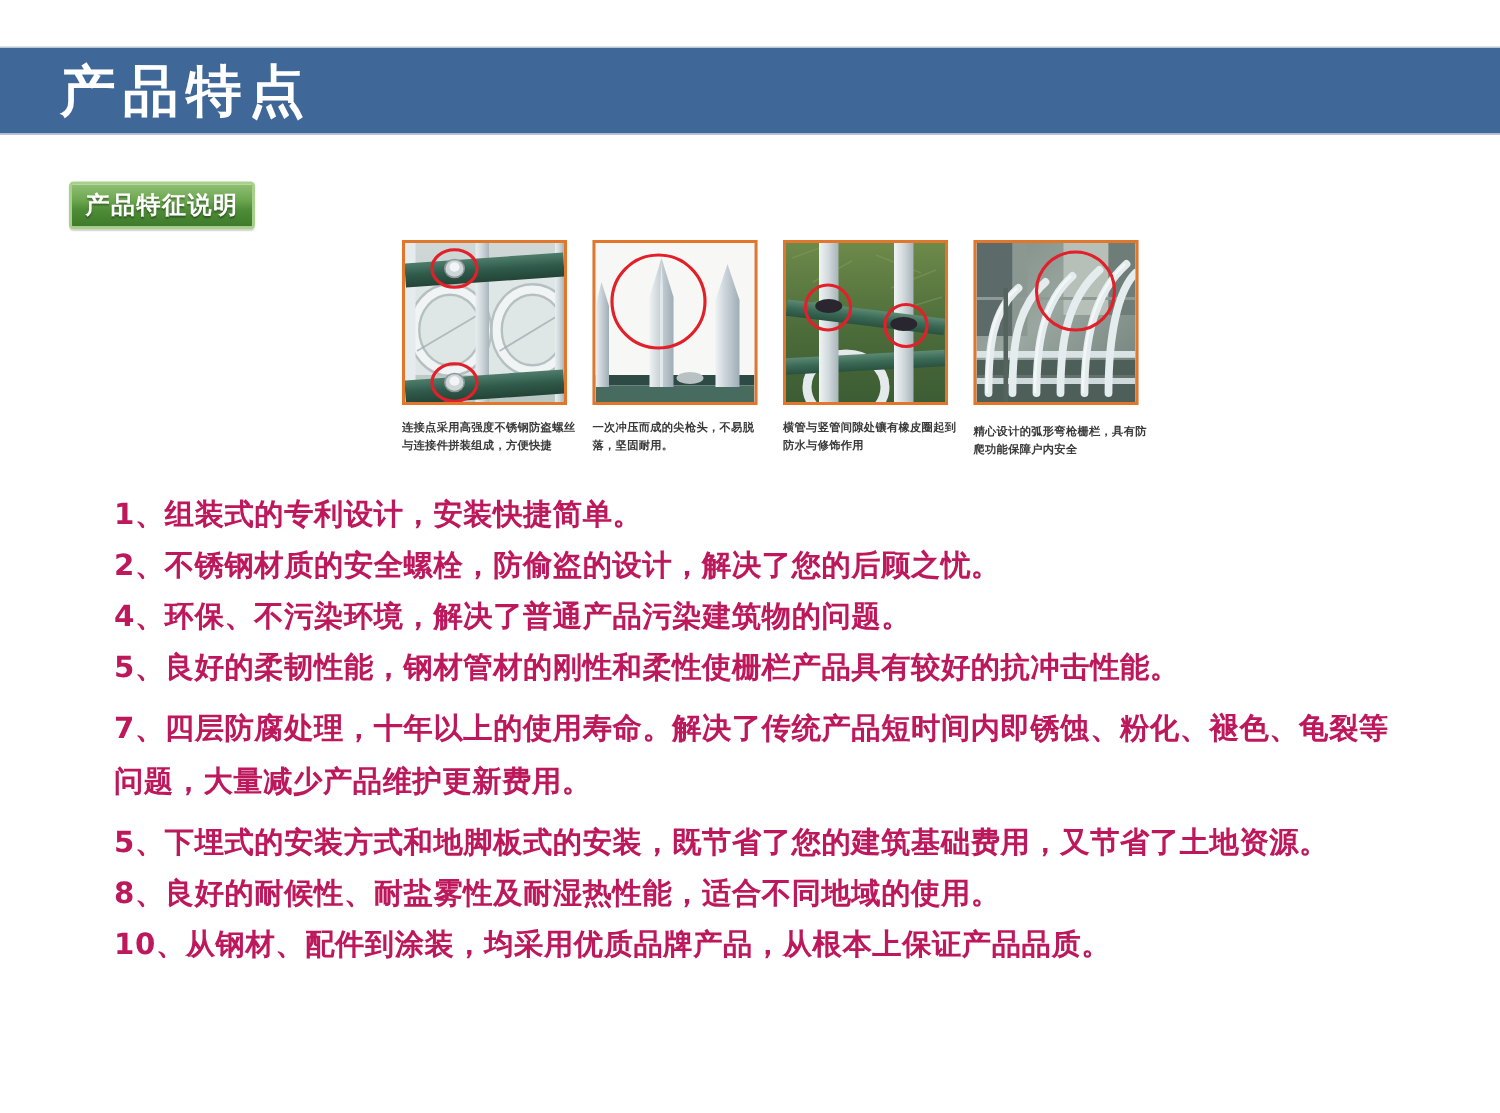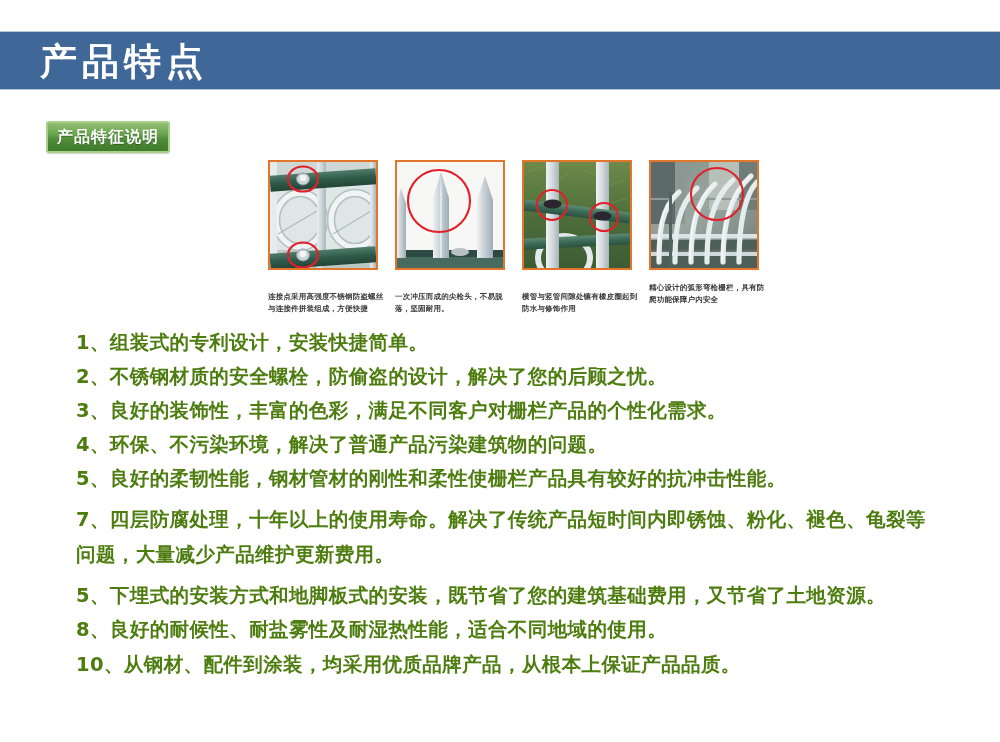--- a/index.html
+++ b/index.html
@@ -92,21 +92,21 @@
     width: 110px;
     height: 110px;
     border: 2px solid #e2762a;
     box-sizing: border-box;
     display: block;
     overflow: hidden;
     background: #d9dee2;
   }
   .feature-photo svg { display: block; width: 100%; height: 100%; }
   .feature-caption {
-    margin-top: 21px;
+    margin-top: 9px;
     font-size: 7.5px;
     line-height: 1.62;
     font-weight: bold;
     color: #3a3a3a;
     width: 118px;
     letter-spacing: .2px;
   }
   .feature-card:nth-child(2) .feature-caption,
   .feature-card:nth-child(3) .feature-caption { width: 122px; }
   .feature-card:nth-child(4) .feature-caption { width: 122px; margin-top: 12px; }
@@ -115,21 +115,21 @@
   #feature-list {
     position: absolute;
     left: 76px;
     top: 333px;
     width: 866px;
   }
   .feature-line {
     font-size: 19.5px;
     font-weight: bold;
     line-height: 1;
-    color: #4d7c0f;
+    color: #be185d;
     margin-bottom: 14.6px;
     letter-spacing: .4px;
     white-space: nowrap;
   }
   .feature-line.wrapped { white-space: normal; line-height: 1.75; }
 </style>
 </head>
 <body>
 
 <div id="title-band">
@@ -339,20 +339,19 @@
       </svg>
     </div>
     <div class="feature-caption">精心设计的弧形弯枪栅栏，具有防爬功能保障户内安全</div>
   </div>
 
 </div>
 
 <div id="feature-list">
   <div class="feature-line">1、组装式的专利设计，安装快捷简单。</div>
   <div class="feature-line">2、不锈钢材质的安全螺栓，防偷盗的设计，解决了您的后顾之忧。</div>
-  <div class="feature-line">3、良好的装饰性，丰富的色彩，满足不同客户对栅栏产品的个性化需求。</div>
   <div class="feature-line">4、环保、不污染环境，解决了普通产品污染建筑物的问题。</div>
   <div class="feature-line">5、良好的柔韧性能，钢材管材的刚性和柔性使栅栏产品具有较好的抗冲击性能。</div>
   <div class="feature-line wrapped">7、四层防腐处理，十年以上的使用寿命。解决了传统产品短时间内即锈蚀、粉化、褪色、龟裂等问题，大量减少产品维护更新费用。</div>
   <div class="feature-line">5、下埋式的安装方式和地脚板式的安装，既节省了您的建筑基础费用，又节省了土地资源。</div>
   <div class="feature-line">8、良好的耐候性、耐盐雾性及耐湿热性能，适合不同地域的使用。</div>
   <div class="feature-line">10、从钢材、配件到涂装，均采用优质品牌产品，从根本上保证产品品质。</div>
 </div>
 
 </body></html>

